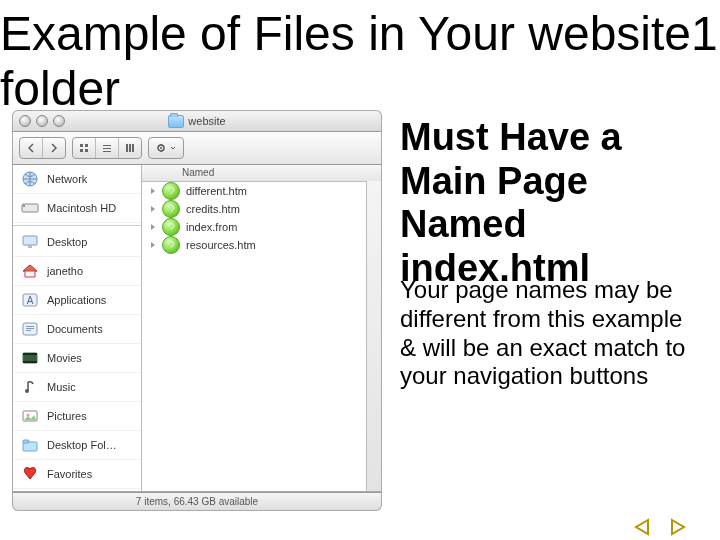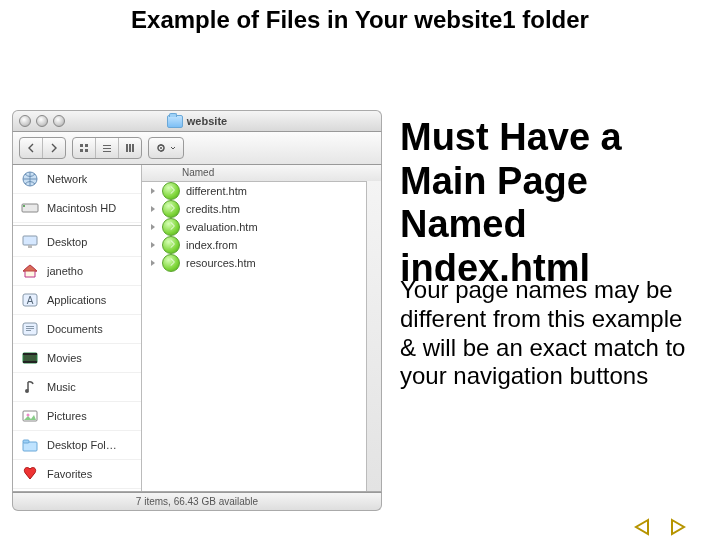--- a/index.html
+++ b/index.html
@@ -10,23 +10,23 @@
     background: #fff;
     font-family: Arial, Helvetica, sans-serif;
     overflow: hidden;
   }
   .slide {
     position: relative;
     width: 720px;
     height: 540px;
   }
   .title {
-    text-align: center;
-    font-size: 24px;
-    font-weight: 700;
+    text-align: left;
+    font-size: 48px;
+    font-weight: 400;
     margin: 6px 0 8px 0;
     line-height: 1.15;
   }
   .emph {
     position: absolute;
     left: 400px;
     top: 110px;
     width: 300px;
     font-size: 38px;
     font-weight: bold;
@@ -73,21 +73,20 @@
     position: absolute;
     left: 0; right: 0;
     text-align: center;
     display: flex;
     align-items: center;
     justify-content: center;
     gap: 4px;
     font-size: 11px;
     color: #444;
     pointer-events: none;
-    font-weight: bold;
   }
   .folder-mini {
     width: 14px; height: 11px;
     background: linear-gradient(#bfe3ff, #7dbff5);
     border: 1px solid #6aa8d8;
     border-radius: 2px;
     position: relative;
   }
   .folder-mini::before {
     content: "";
@@ -443,27 +442,20 @@
               </svg>
               <span class="html-icon"></span>
               <span>different.htm</span>
             </div>
             <div class="file-row">
               <svg class="disclosure" viewBox="0 0 10 10">
                 <path d="M3 2 L7 5 L3 8 Z" fill="#999"></path>
               </svg>
               <span class="html-icon"></span>
               <span>credits.htm</span>
-            </div>
-            <div class="file-row">
-              <svg class="disclosure" viewBox="0 0 10 10">
-                <path d="M3 2 L7 5 L3 8 Z" fill="#999"></path>
-              </svg>
-              <span class="html-icon"></span>
-              <span>evaluation.htm</span>
             </div>
             <div class="file-row">
               <svg class="disclosure" viewBox="0 0 10 10">
                 <path d="M3 2 L7 5 L3 8 Z" fill="#999"></path>
               </svg>
               <span class="html-icon"></span>
               <span>index.from</span>
             </div>
             <div class="file-row">
               <svg class="disclosure" viewBox="0 0 10 10">

